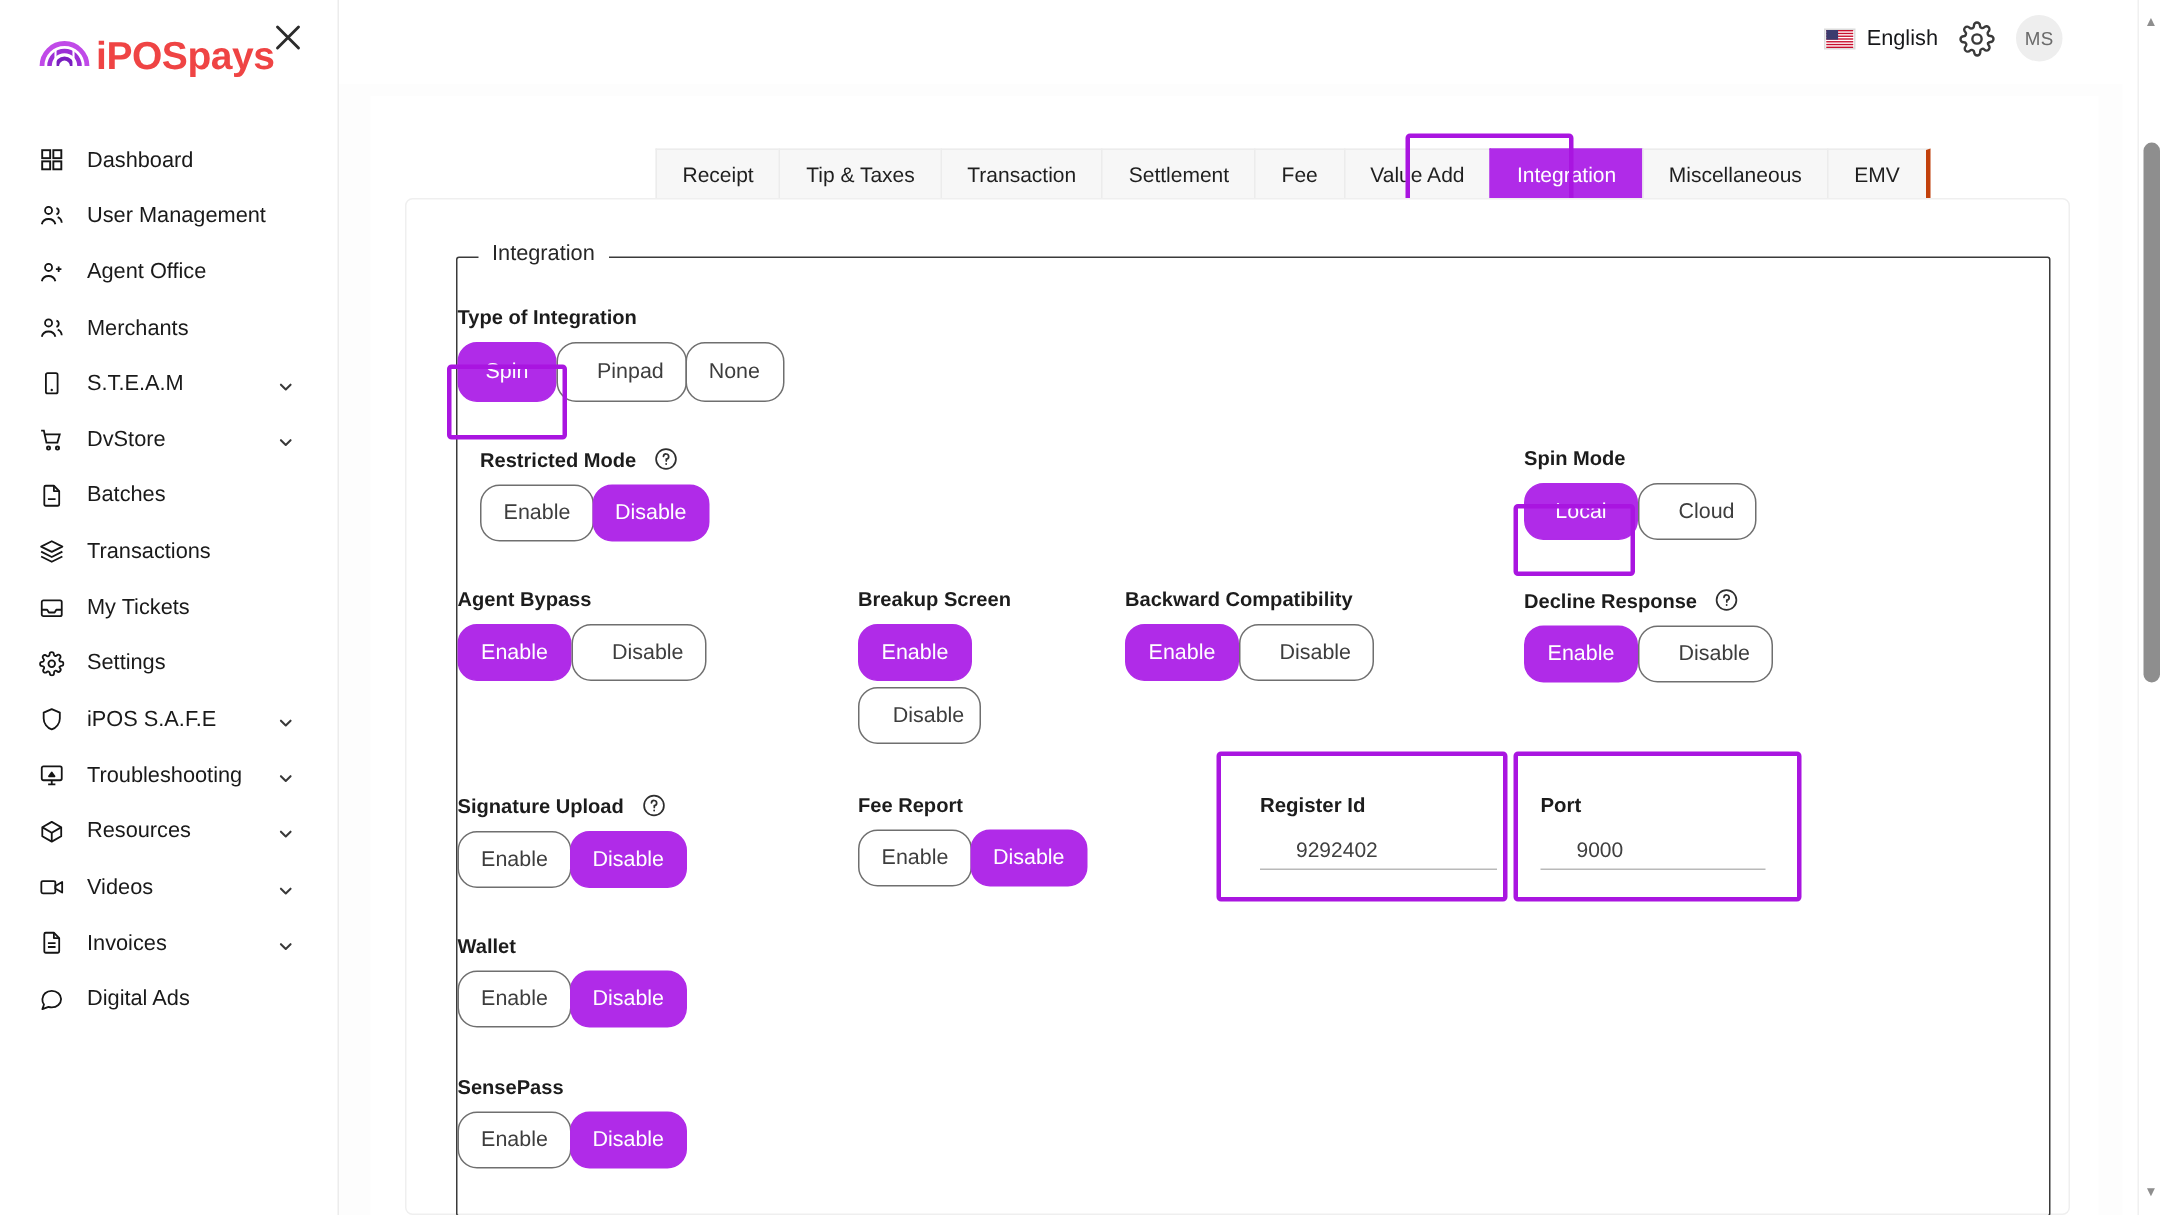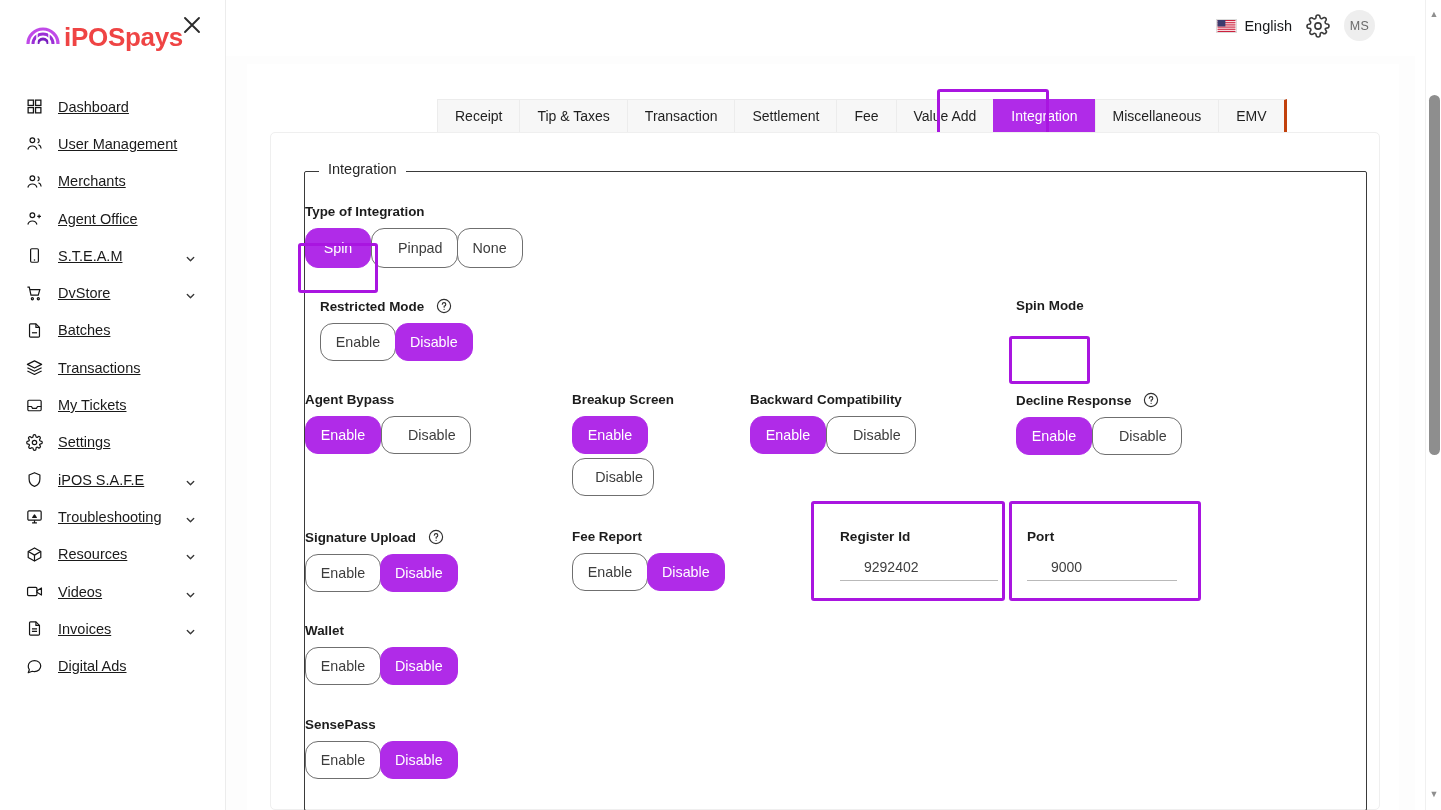--- a/index.html
+++ b/index.html
@@ -40,21 +40,20 @@
   }
 
   .nav-list { position: absolute; left: 0; top: 88px; width: 226px; }
   .nav-item {
     position: relative;
     height: 37.3px;
     display: flex; align-items: center;
     padding-left: 24px;
     cursor: pointer;
     color: #1a1a1a;
-    text-decoration: underline;
   }
   .nav-ic {
     width: 20px; height: 20px;
     margin-right: 14px;
     display: flex; align-items: center; justify-content: center;
     flex: 0 0 20px;
   }
   .nav-ic svg { width: 17px; height: 17px; display: block; }
   .nav-label { font-size: 14.5px; white-space: nowrap; }
   .nav-caret {
@@ -286,35 +285,35 @@
             <path d="M17.6 13.8a6 6 0 0 1 3.8 5.2"></path>
           </svg>
         </span>
         <span class="nav-label">User Management</span>
       </div>
       <div class="nav-item">
         <span class="nav-ic">
           <svg viewBox="0 0 24 24" fill="none" stroke="#151515" stroke-width="1.7">
             <circle cx="9" cy="7.5" r="3.3"></circle>
             <path d="M2.6 20.5a6.6 6.6 0 0 1 12.8 0"></path>
-            <path d="M16.4 5.2a3.1 3.1 0 0 1 0 5.9"></path>
-            <path d="M17.6 13.8a6 6 0 0 1 3.8 5.2"></path>
-          </svg>
-        </span>
-        <span class="nav-label">Merchants</span>
+            <path d="M18.5 6.5v5.2M15.9 9.1h5.2"></path>
+          </svg>
+        </span>
+        <span class="nav-label">Agent Office</span>
       </div>
       <div class="nav-item">
         <span class="nav-ic">
           <svg viewBox="0 0 24 24" fill="none" stroke="#151515" stroke-width="1.7">
             <circle cx="9" cy="7.5" r="3.3"></circle>
             <path d="M2.6 20.5a6.6 6.6 0 0 1 12.8 0"></path>
-            <path d="M18.5 6.5v5.2M15.9 9.1h5.2"></path>
-          </svg>
-        </span>
-        <span class="nav-label">Agent Office</span>
+            <path d="M16.4 5.2a3.1 3.1 0 0 1 0 5.9"></path>
+            <path d="M17.6 13.8a6 6 0 0 1 3.8 5.2"></path>
+          </svg>
+        </span>
+        <span class="nav-label">Merchants</span>
       </div>
       <div class="nav-item">
         <span class="nav-ic">
           <svg viewBox="0 0 24 24" fill="none" stroke="#151515" stroke-width="1.7">
             <rect x="6.5" y="2.5" width="11" height="19" rx="1.6"></rect>
             <line x1="12" y1="18.3" x2="12" y2="18.4" stroke-width="2.2" stroke-linecap="round"></line>
           </svg>
         </span>
         <span class="nav-label">S.T.E.A.M</span>
         <span class="nav-caret"><svg viewBox="0 0 12 12" fill="none" stroke="#3a3a3a" stroke-width="1.5" stroke-linecap="round" stroke-linejoin="round">
@@ -517,20 +516,24 @@
         </span>
       </div>
       <div class="btn-group">
         <div class="tgl">Enable</div>
         <div class="tgl on">Disable</div>
       </div>
     </div>
 
     <div class="fld" style="left:711px; top:126px;">
       <div class="fld-label">Spin Mode</div>
+      <div class="btn-group">
+        <div class="tgl on">Local</div>
+        <div class="tgl">Cloud</div>
+      </div>
     </div>
     <div class="hl" style="left:704px; top:164px; width:81px; height:48px;"></div>
 
     <div class="fld" style="left:0px; top:220px;">
       <div class="fld-label">Agent Bypass</div>
       <div class="btn-group">
         <div class="tgl on">Enable</div>
         <div class="tgl">Disable</div>
       </div>
     </div>

